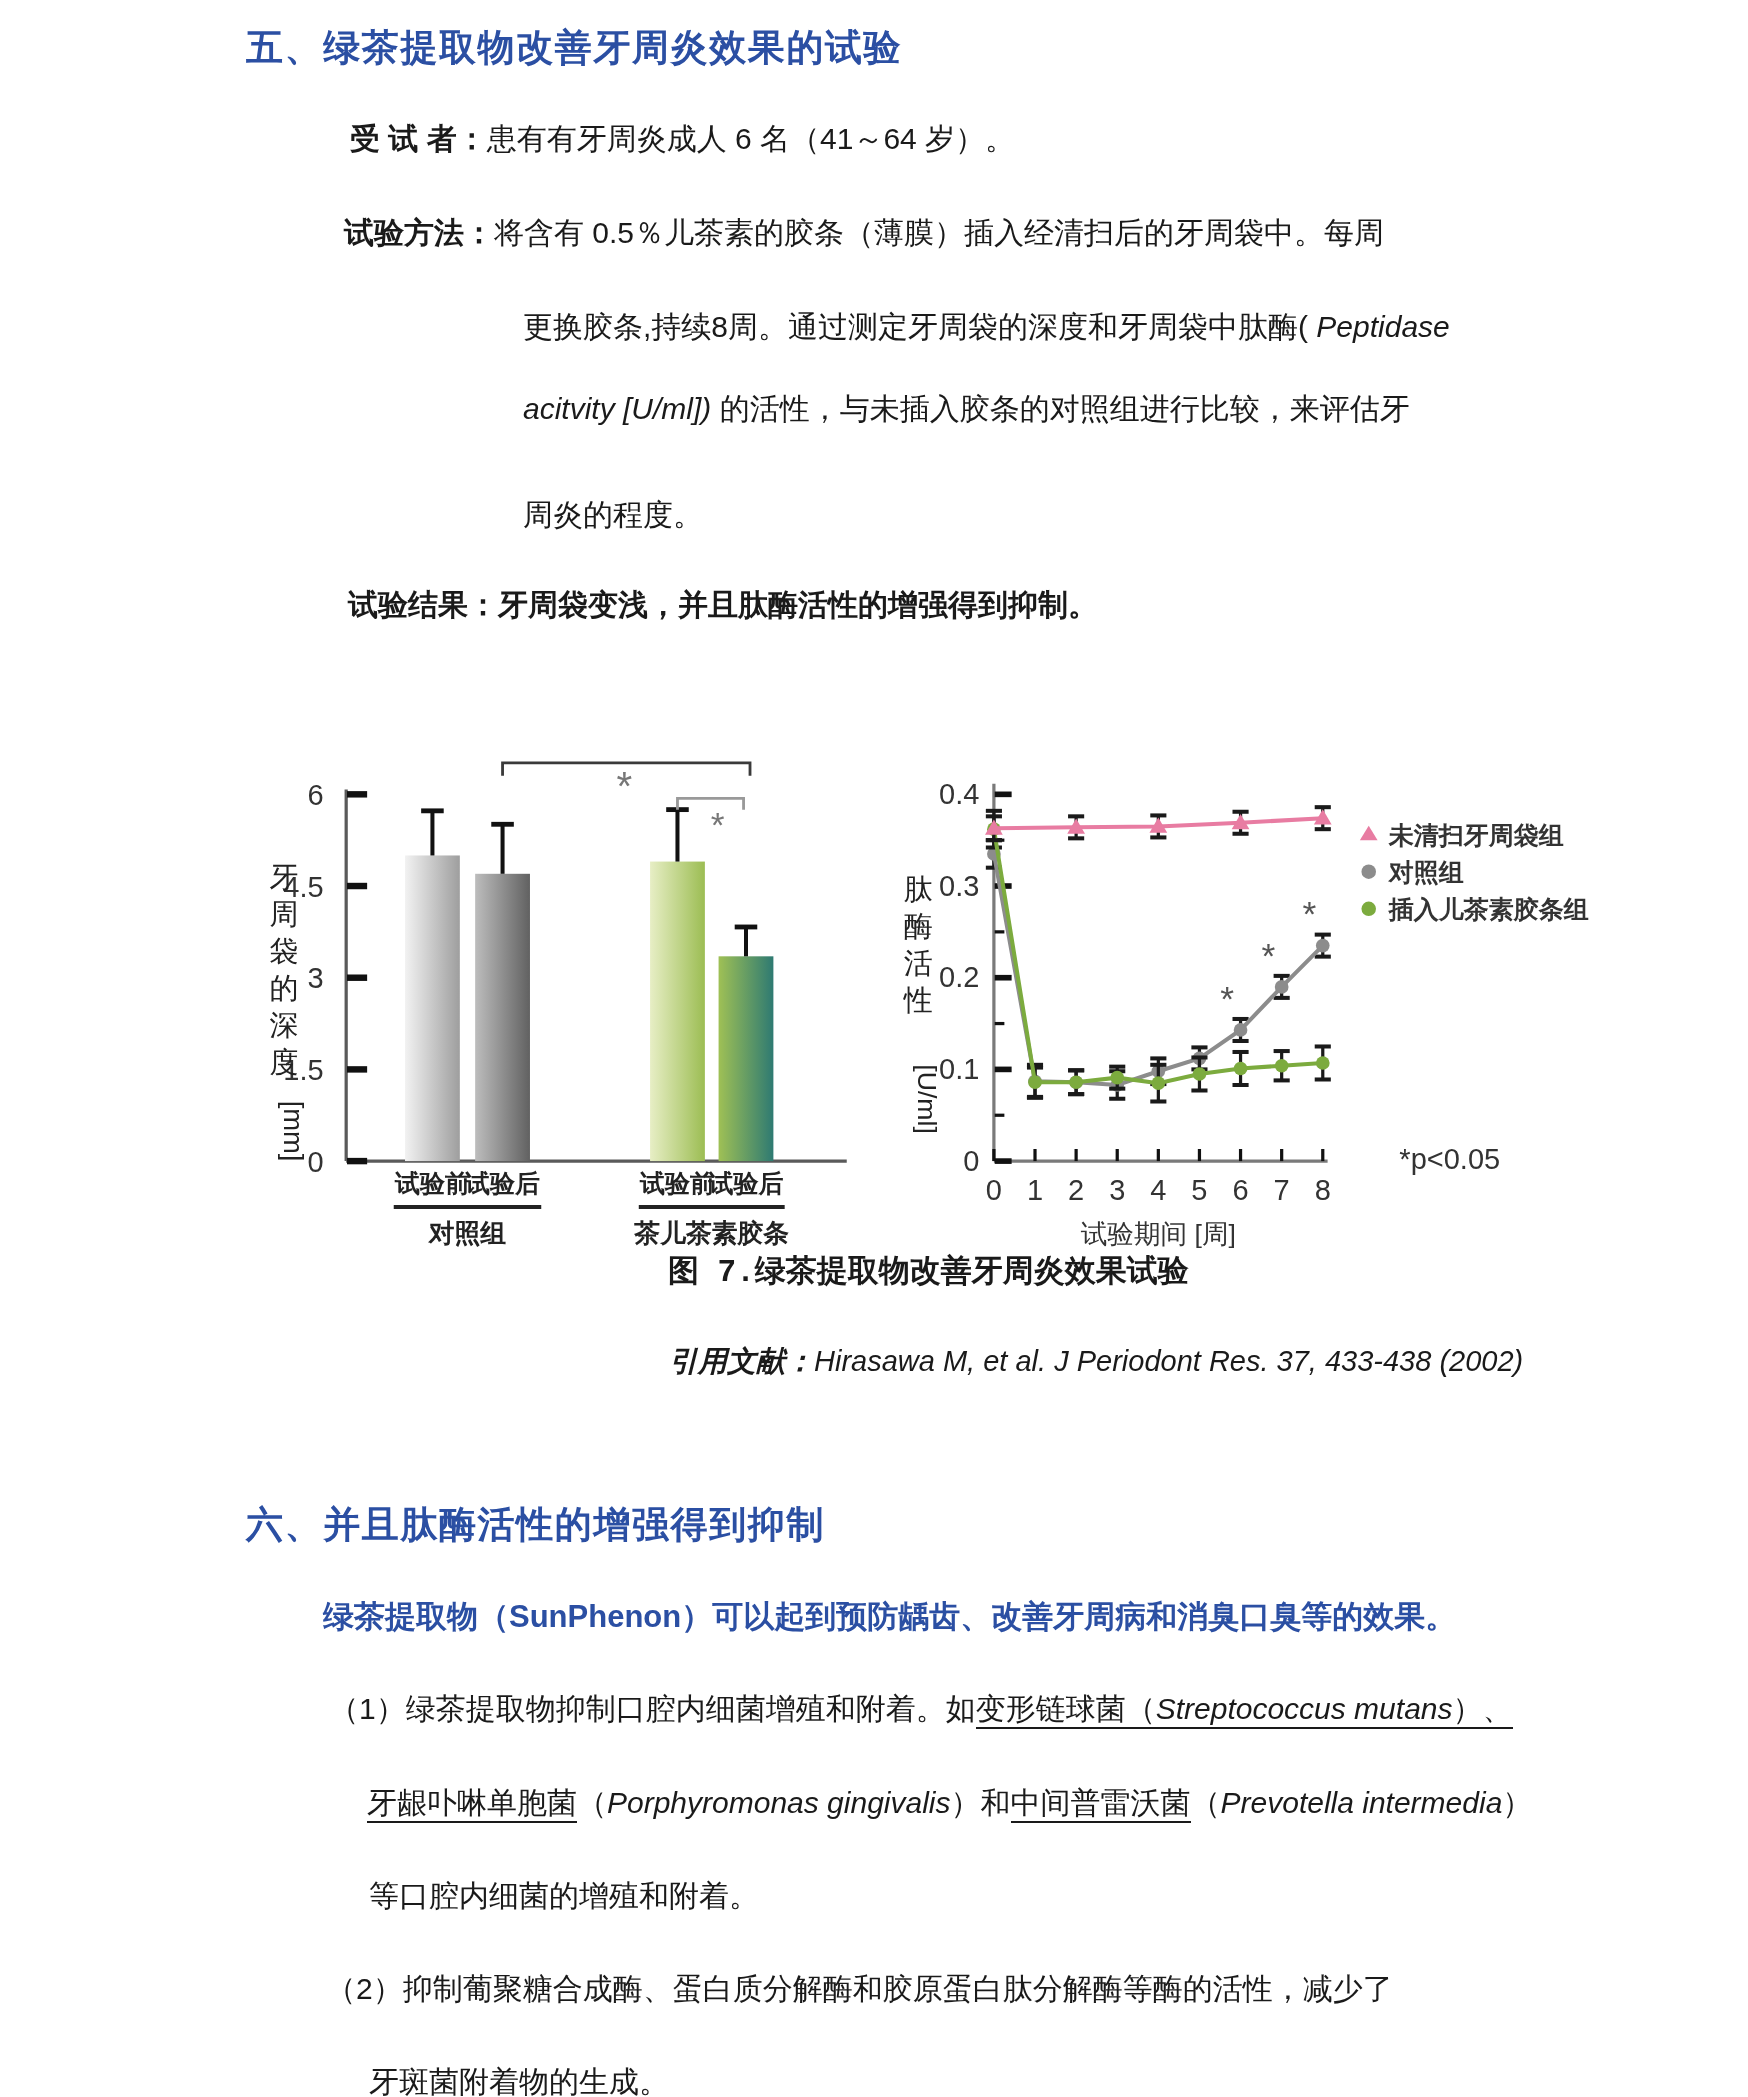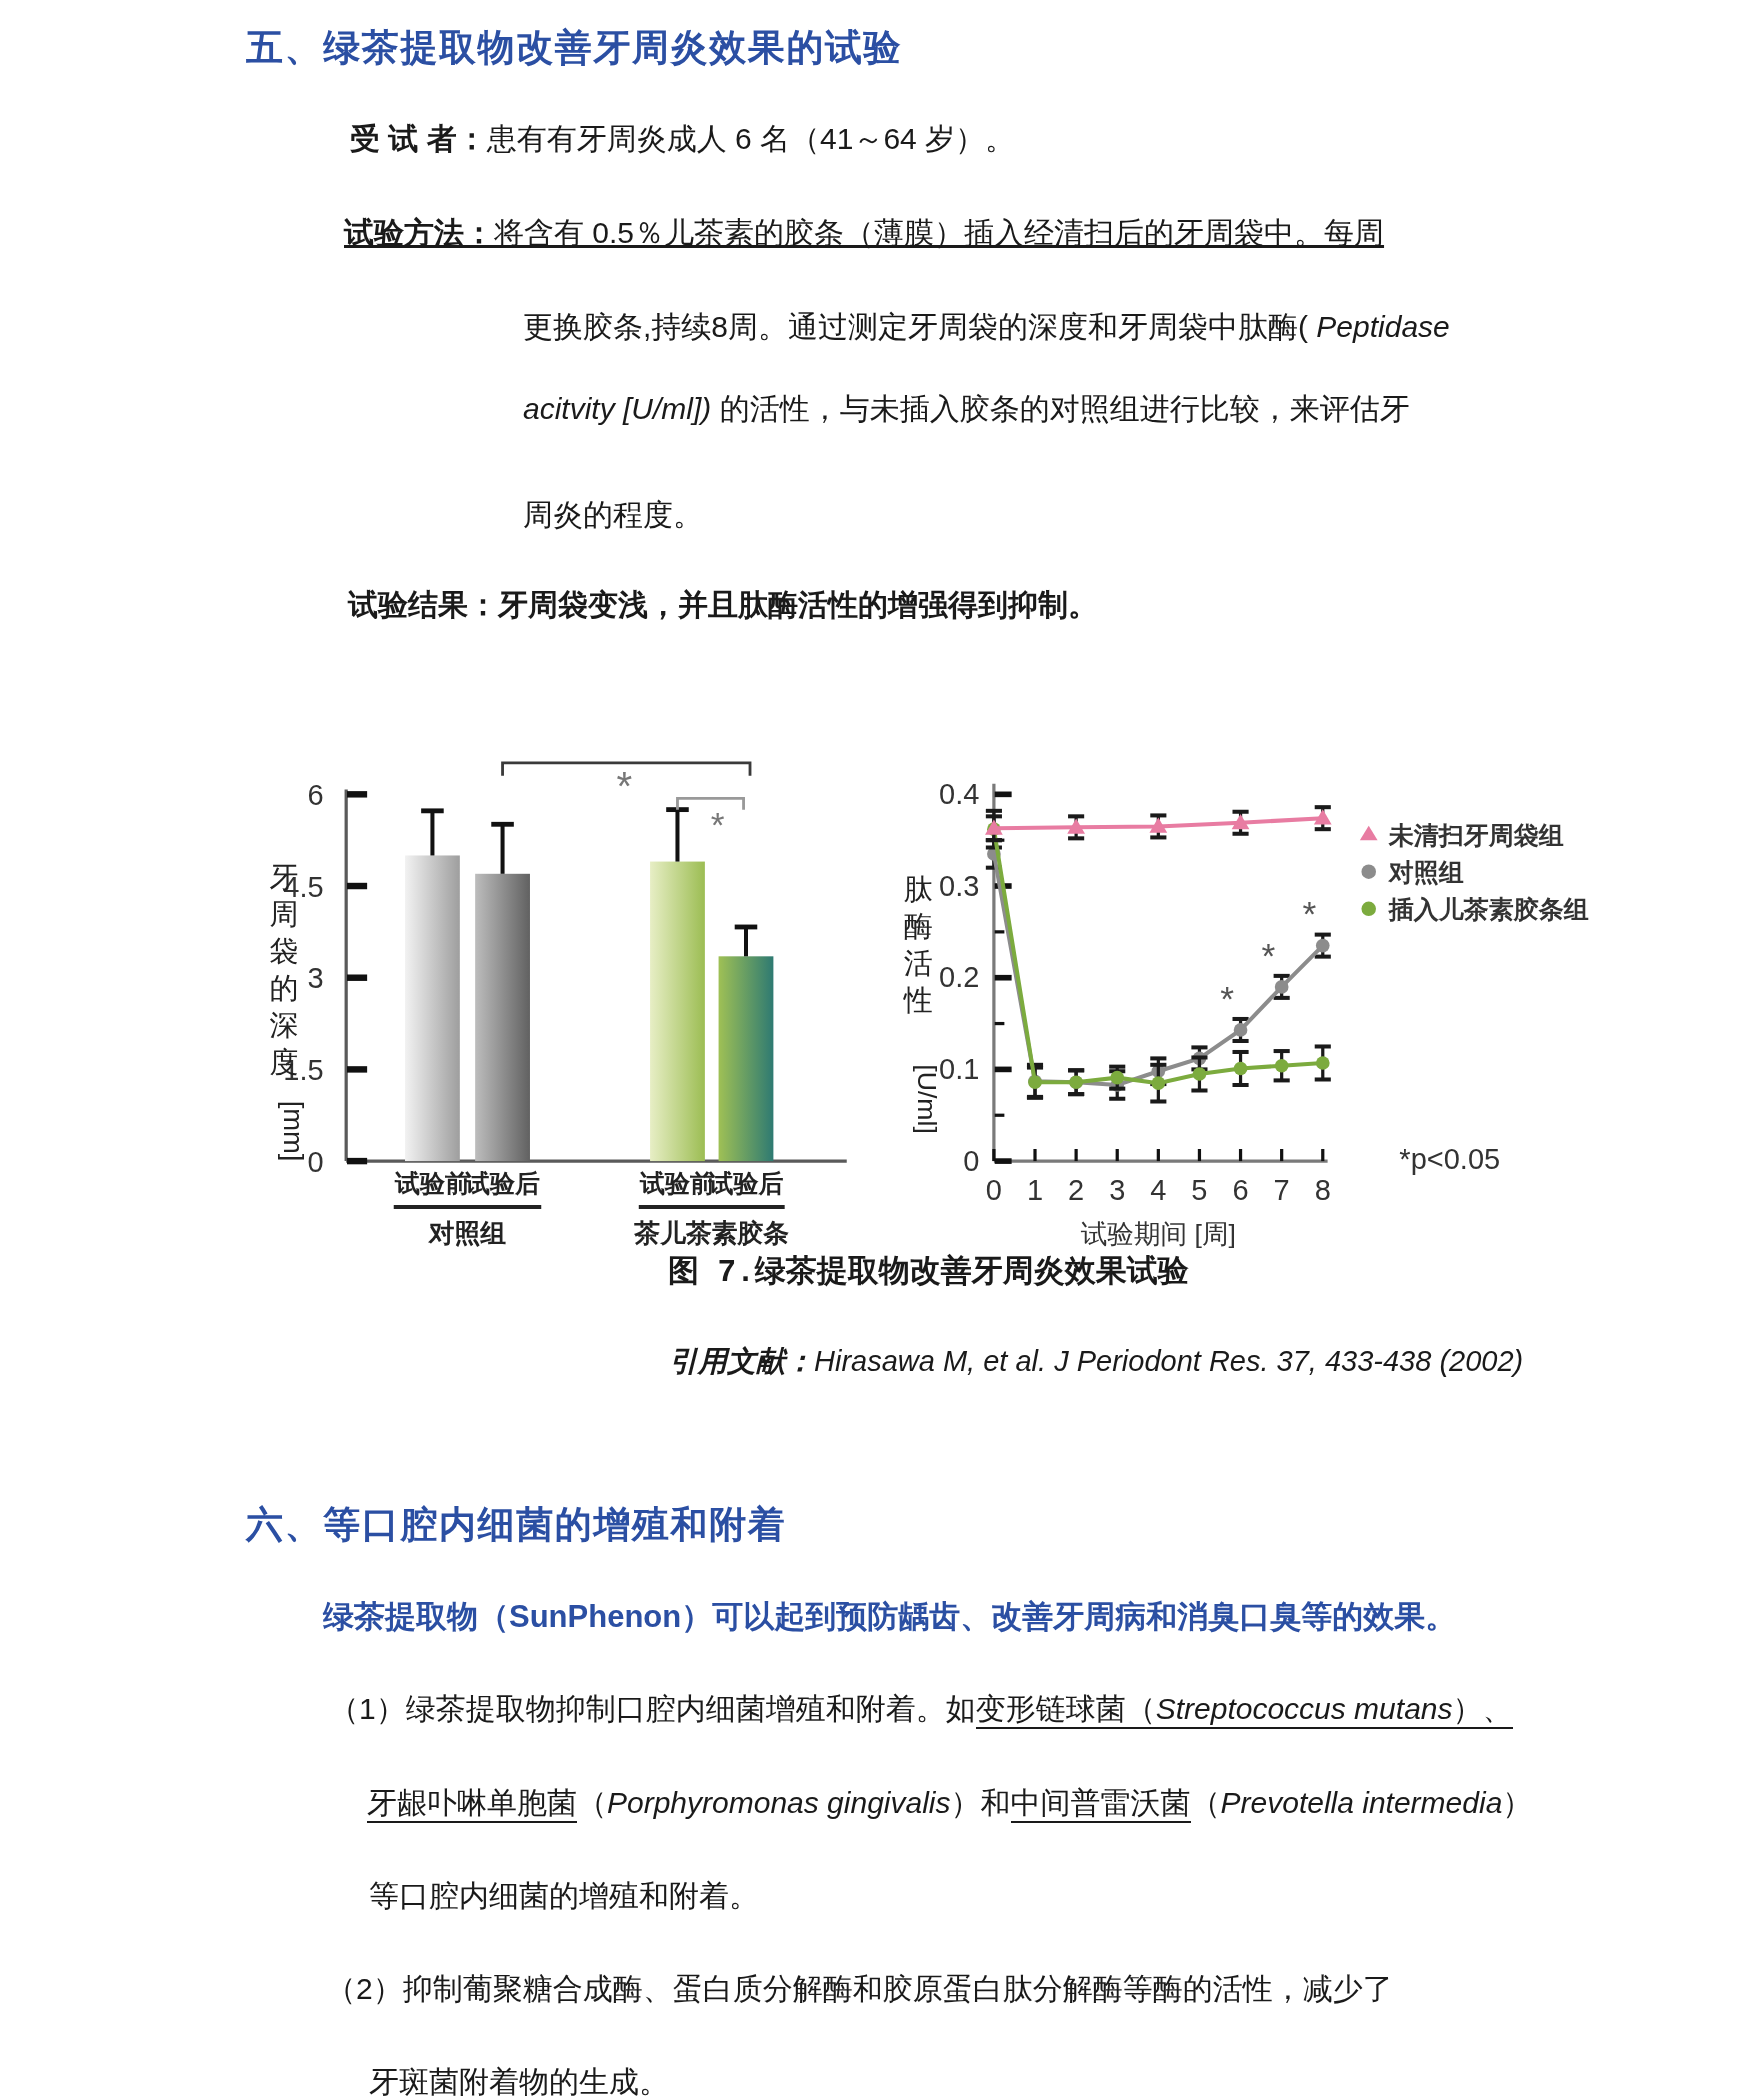--- a/index.html
+++ b/index.html
@@ -21,21 +21,21 @@
 </style>
 </head>
 <body>
 
 <div id="page">
 
   <div class="abs h-blue" style="left:246px;top:22.6px;">五、绿茶提取物改善牙周炎效果的试验</div>
 
   <div class="abs body-txt" style="left:350px;top:119px;"><span class="lbl">受 试 者：</span><span>患有有牙周炎成人 6 名（41～64 岁）。</span></div>
 
-  <div class="abs body-txt" style="left:344px;top:213px;text-decoration:underline;"><span class="lbl">试验方法：</span><span>将含有 0.5％儿茶素的胶条（薄膜）插入经清扫后的牙周袋中。每周</span></div>
+  <div class="abs body-txt" style="left:344px;top:213px;"><span class="lbl">试验方法：</span><span>将含有 0.5％儿茶素的胶条（薄膜）插入经清扫后的牙周袋中。每周</span></div>
 
   <div class="abs body-txt" style="left:523px;top:307px;"><span>更换胶条,持续8周。通过测定牙周袋的深度和牙周袋中肽酶(</span><span class="lat"> Peptidase</span></div>
 
   <div class="abs body-txt" style="left:523px;top:389px;"><span class="lat">acitvity [U/ml])</span><span> 的活性，与未插入胶条的对照组进行比较，来评估牙</span></div>
 
   <div class="abs body-txt" style="left:523px;top:495px;">周炎的程度。</div>
 
   <div class="abs body-txt" style="left:348px;top:585px;"><span class="lbl">试验结果：</span><span class="lbl">牙周袋变浅，并且肽酶活性的增强得到抑制。</span></div>
 
   <svg id="bar-chart" class="abs" style="left:234px;top:750px;" width="629" height="532" viewBox="0 0 780 660">
@@ -269,21 +269,21 @@
         <circle cx="607" cy="197" r="9" fill="#7cab3e"></circle>
         <text x="632" y="209" font-size="31" fill="#333" font-weight="bold">插入儿茶素胶条组</text>
       </g>
       <text x="645" y="520" font-size="36" fill="#333">*p&lt;0.05</text>
     </svg>
 
   <div class="abs caption" style="left:668px;top:1250px;font-family:Liberation Mono, monospace;">图 7.绿茶提取物改善牙周炎效果试验</div>
 
   <div class="abs citation" style="left:669px;top:1342px;"><span class="cl">引用文献：</span><span>Hirasawa M, et al. J Periodont Res. 37, 433-438 (2002)</span></div>
 
-  <div class="abs h-blue" style="left:246px;top:1500px;">六、等口腔内细菌的增殖和附着</div>
+  <div class="abs h-blue" style="left:246px;top:1500px;">六、并且肽酶活性的增强得到抑制</div>
 
   <div class="abs blue-bold" style="left:323px;top:1596px;">绿茶提取物（SunPhenon）可以起到预防龋齿、改善牙周病和消臭口臭等的效果。</div>
 
   <div class="abs body-txt" style="left:329px;top:1689px;"><span>（1）绿茶提取物抑制口腔内细菌增殖和附着。如</span><span class="ul"><span>变形链球菌（</span><span class="lat">Streptococcus mutans</span><span>）、</span></span></div>
 
   <div class="abs body-txt" style="left:367px;top:1783px;text-align:right;"><span class="ul">牙龈卟啉单胞菌</span><span>（</span><span class="lat">Porphyromonas gingivalis</span><span>）和</span><span class="ul">中间普雷沃菌</span><span>（</span><span class="lat">Prevotella intermedia</span><span>）</span></div>
 
   <div class="abs body-txt" style="left:369px;top:1876px;">等口腔内细菌的增殖和附着。</div>
 
   <div class="abs body-txt" style="left:326px;top:1969px;">（2）抑制葡聚糖合成酶、蛋白质分解酶和胶原蛋白肽分解酶等酶的活性，减少了</div>

